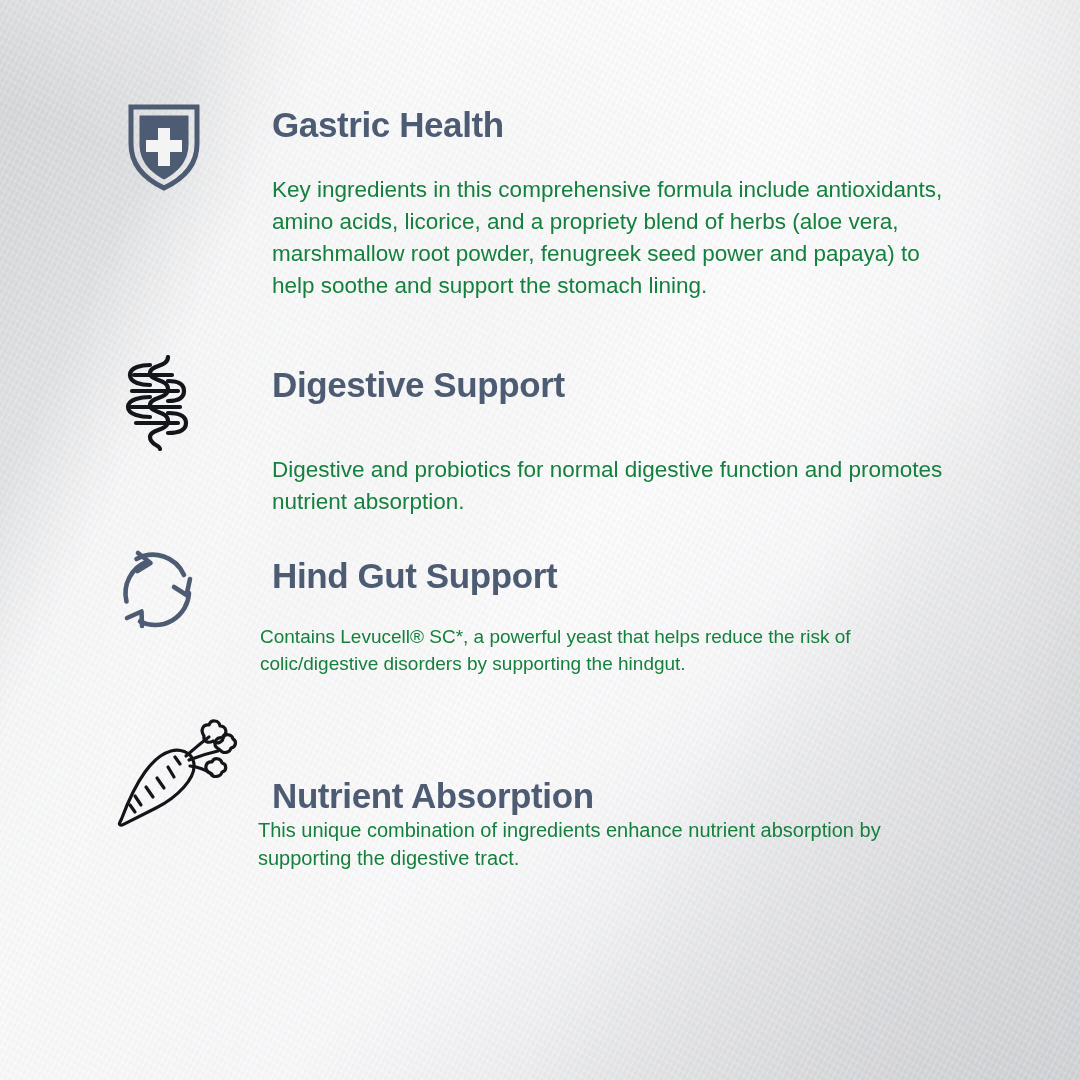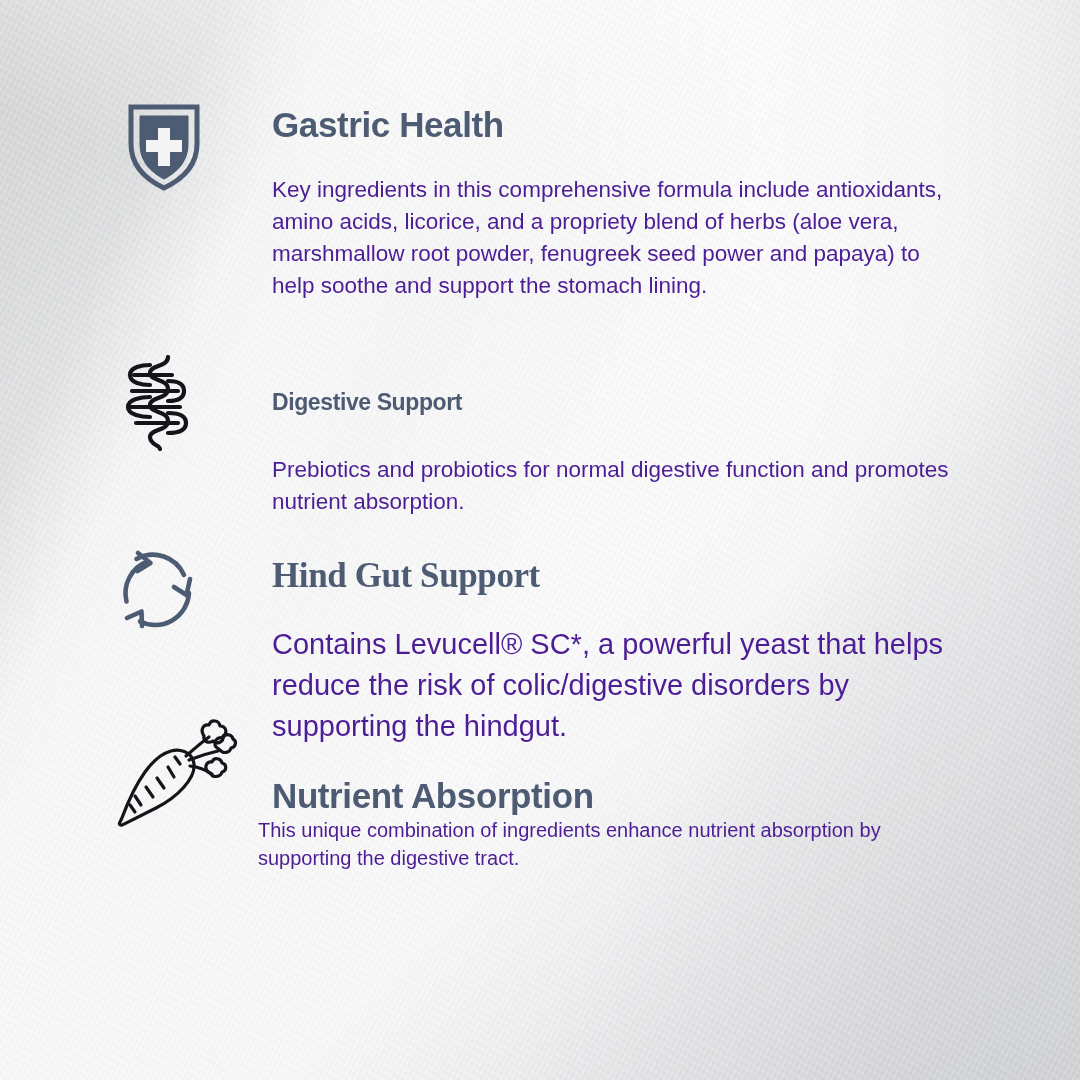--- a/index.html
+++ b/index.html
@@ -131,36 +131,36 @@
     position: absolute;
     color: #4d5b73;
     font-weight: bold;
     letter-spacing: -0.4px;
     white-space: nowrap;
     line-height: 1;
   }
 
   .feature-body {
     position: absolute;
-    color: #4c1d95;
+    color: #15803d;
     font-weight: 400;
     line-height: 1.42;
   }
 
   
   #f1 .feature-title { left: 272px; top: 107px; font-size: 35px; }
   #f1 .feature-body  { left: 272px; top: 174px; width: 680px; font-size: 22.5px; }
   #f1 .icon-box      { left: 126px; top: 100px; width: 76px; height: 92px; }
 
-  #f2 .feature-title { left: 272px; top: 367px; font-size: 23px; margin-top: 24px; }
+  #f2 .feature-title { left: 272px; top: 367px; font-size: 35px; }
   #f2 .feature-body  { left: 272px; top: 454px; width: 680px; font-size: 22.5px; }
   #f2 .icon-box      { left: 120px; top: 355px; width: 72px; height: 96px; }
 
-  #f3 .feature-title { left: 272px; top: 558px; font-size: 35px; font-family: Liberation Serif, serif; }
-  #f3 .feature-body  { left: 272px; top: 624px; width: 700px; font-size: 29px; }
+  #f3 .feature-title { left: 272px; top: 558px; font-size: 35px; }
+  #f3 .feature-body  { left: 260px; top: 624px; width: 700px; font-size: 19px; }
   #f3 .icon-box      { left: 114px; top: 547px; width: 88px; height: 88px; }
 
   #f4 .feature-title { left: 272px; top: 750px; font-size: 35px; margin-top: 28px; }
   #f4 .feature-body  { left: 258px; top: 816px; width: 650px; font-size: 20px; }
   #f4 .icon-box      { left: 108px; top: 716px; width: 130px; height: 118px; }
 
   .icon-svg { display: block; }
 </style>
 </head>
 <body>
@@ -201,21 +201,21 @@
             <path d="M30 42 C22 42 8 44 8 52 C8 60 22 62 30 62"></path>
             <path d="M48 58 C58 58 66 60 66 68 C66 76 58 78 48 78"></path>
             <path d="M14 20 L52 20"></path>
             <path d="M12 36 L58 36"></path>
             <path d="M11 52 L60 52"></path>
             <path d="M16 68 L58 68"></path>
           </g>
         </svg>
       </div>
       <div class="feature-title">Digestive Support</div>
-      <div class="feature-body">Prebiotics and probiotics for normal digestive function and promotes nutrient absorption.</div>
+      <div class="feature-body">Digestive and probiotics for normal digestive function and promotes nutrient absorption.</div>
     </div>
 
     <div class="feature" id="f3">
       <div class="icon-box">
         <svg class="icon-svg" width="88" height="88" viewBox="0 0 88 88" aria-hidden="true">
           <g fill="none" stroke="#4d5b73" stroke-width="4.6" stroke-linecap="round" stroke-linejoin="round">
             <path d="M12.5 54.5 A34 34 0 0 1 33.5 14.5"></path>
             <path d="M22.5 12 A34 34 0 0 1 70 28"></path>
             <path d="M75 46 A34 34 0 0 1 26 74.5"></path>
             <path d="M24 6 L36.5 16 L23.5 24"></path>

